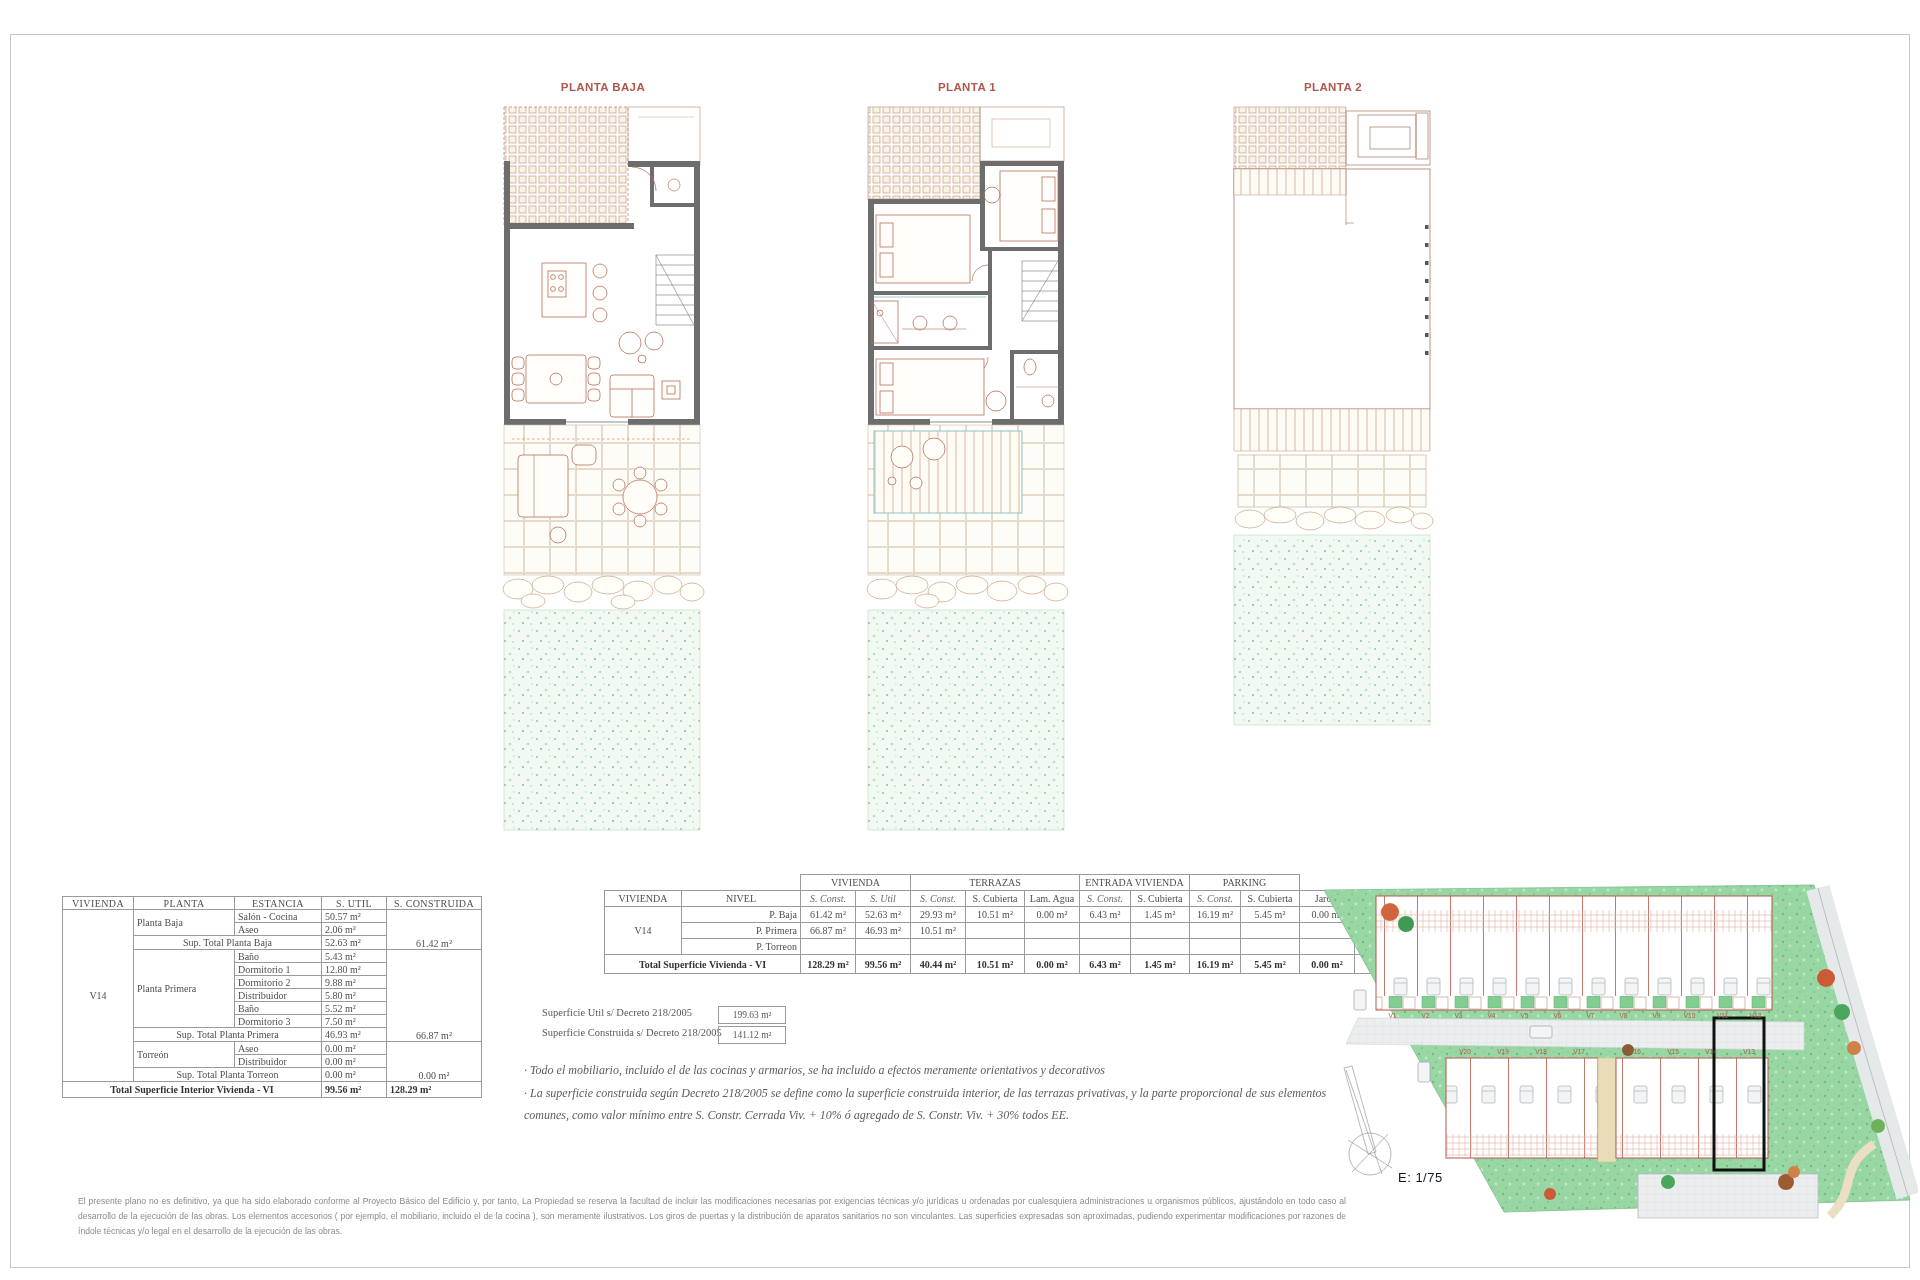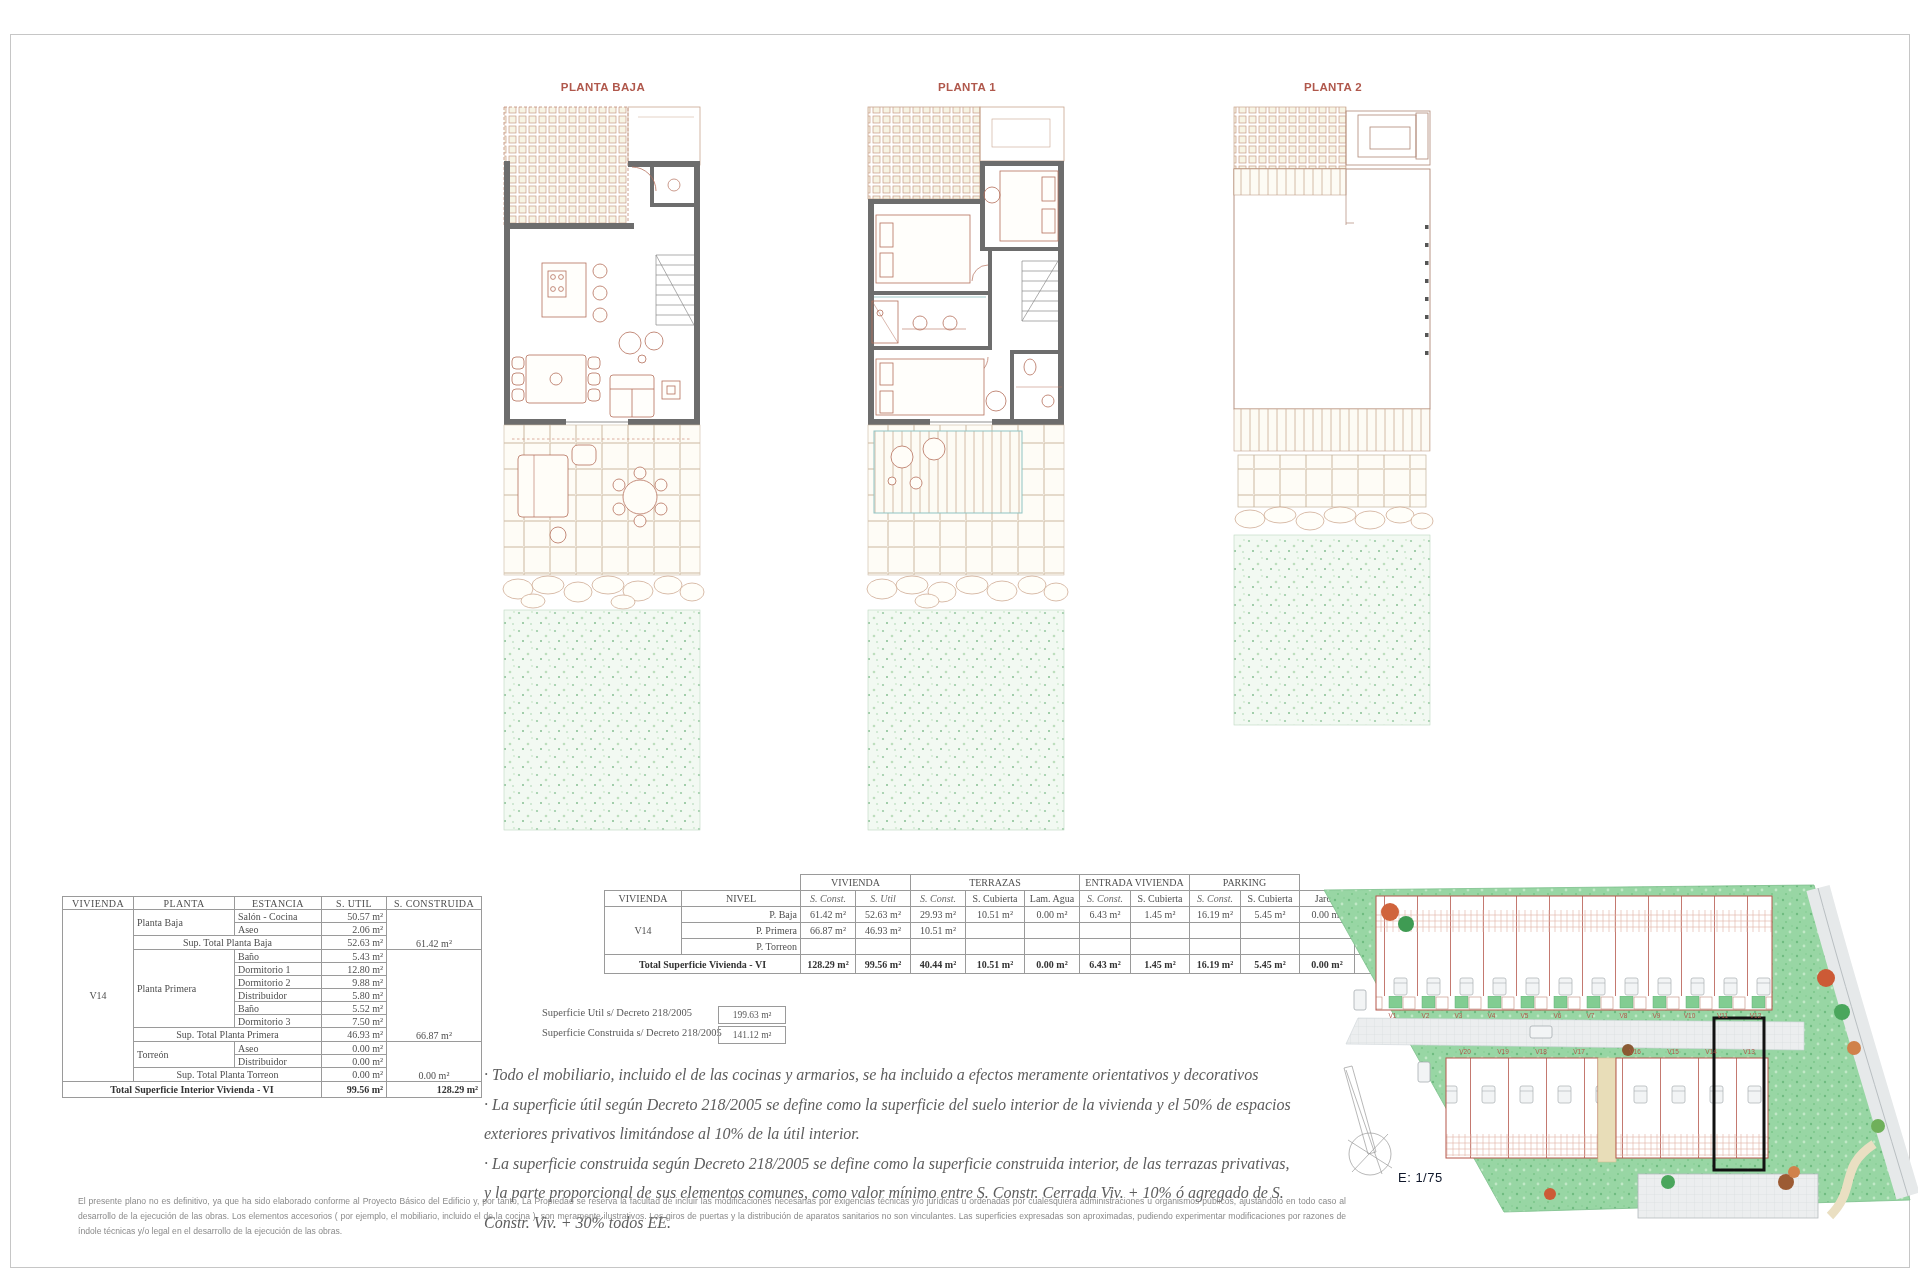--- a/index.html
+++ b/index.html
@@ -14,21 +14,21 @@
               color:#b0584c;font-weight:bold;}
   #plan-baja{left:498px;}
   #plan-p1{left:862px;}
   #plan-p2{left:1228px;}
 
   
   table{border-collapse:collapse;font-size:10px;color:#4f4f4f;}
   td,th{border:1px solid #9a9a9a;padding:0 3px;height:12px;white-space:nowrap;font-weight:normal;}
   .areas-table{position:absolute;left:62px;top:896px;}
   .areas-table th{font-size:10px;letter-spacing:.4px;}
-  .areas-table .num{text-align:right;}
+  .areas-table .num{text-align:left;}
   .areas-table .vbot{vertical-align:bottom;text-align:center;}
   .areas-table .cen{text-align:center;}
   .grand td{font-weight:bold;color:#333;height:15px;}
   .sumrow td{height:13px;}
 
   .surface-table{position:absolute;left:604px;top:874px;}
   .surface-table td,.surface-table th{text-align:center;height:15px;}
   .surface-table .nivel{text-align:right;}
   .surface-table .nb{border:none;background:transparent;}
   .it{font-style:italic;color:#6a6a6a;}
@@ -36,21 +36,21 @@
 
   
   .decreto-row{position:absolute;left:498px;width:440px;height:18px;font-size:10.5px;color:#5a5a5a;}
   .decreto-row .lbl{position:absolute;left:0;top:1px;margin-left:44px;}
   .decreto-row .val{position:absolute;left:220px;top:0;width:66px;height:16px;border:1px solid #9a9a9a;
                     text-align:center;font-size:9.5px;line-height:16px;}
   #decreto-util{top:1006px;}
   #decreto-const{top:1026px;}
 
   
-  .notes{position:absolute;left:484px;top:1060px;width:814px;font-size:16px;font-style:italic;
+  .notes{position:absolute;left:524px;top:1060px;width:814px;font-size:12px;font-style:italic;
          color:#5d5d5d;line-height:1.82;}
   .notes p{margin:0 0 1px 0;}
   .disclaimer{position:absolute;left:62px;top:1178px;width:1268px;
               font-family:"Liberation Sans", sans-serif;font-size:8.6px;color:#8a8a8a;
               line-height:1.75;text-align:justify;margin:16px;}
 
   
   .siteplan{position:absolute;left:1318px;top:882px;width:600px;height:340px;}
   .unit-label{position:absolute;font-family:"Liberation Sans", sans-serif;font-size:6.5px;
               color:#b0584c;transform:translateX(-50%);}
@@ -522,21 +522,20 @@
     <span class="lbl">Superficie Util s/ Decreto 218/2005</span>
     <div class="val">199.63 m²</div>
   </div>
   <div class="decreto-row" id="decreto-const">
     <span class="lbl">Superficie Construida s/ Decreto 218/2005</span>
     <div class="val">141.12 m²</div>
   </div>
 
   <div class="notes">
     <p>· Todo el mobiliario, incluido el de las cocinas y armarios, se ha incluido a efectos meramente orientativos y decorativos</p>
-    <p>· La superficie útil según Decreto 218/2005 se define como la superficie del suelo interior de la vivienda y el 50% de espacios exteriores privativos limitándose al 10% de la útil interior.</p>
     <p>· La superficie construida según Decreto 218/2005 se define como la superficie construida interior, de las terrazas privativas, y la parte proporcional de sus elementos comunes, como valor mínimo entre S. Constr. Cerrada Viv. + 10% ó agregado de S. Constr. Viv. + 30% todos EE.</p>
   </div>
 
   <p class="disclaimer">El presente plano no es definitivo, ya que ha sido elaborado conforme al Proyecto Básico del Edificio y, por tanto, La Propiedad se reserva la facultad de incluir las modificaciones necesarias por exigencias técnicas y/o jurídicas u ordenadas por cualesquiera administraciones u organismos públicos, ajustándolo en todo caso al desarrollo de la ejecución de las obras. Los elementos accesorios ( por ejemplo, el mobiliario, incluido el de la cocina ), son meramente ilustrativos. Los giros de puertas y la distribución de aparatos sanitarios no son vinculantes. Las superficies expresadas son aproximadas, pudiendo experimentar modificaciones por razones de índole técnicas y/o legal en el desarrollo de la ejecución de las obras.</p>
 
   <div class="siteplan">
     <svg width="600" height="340" viewBox="0 0 600 340">
 
       <polygon points="6,8 496,3 592,318 186,330" fill="url(#sg)" stroke="#7bbf8a" stroke-width="0.8"></polygon>
 

